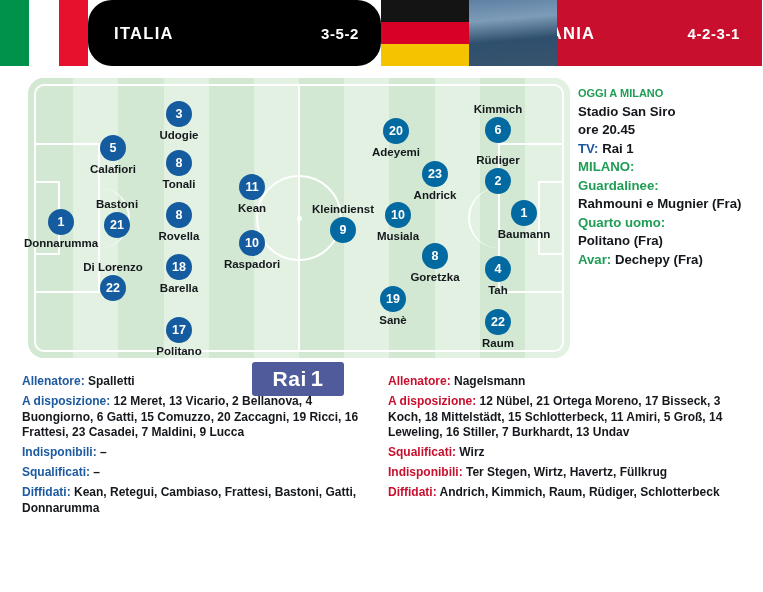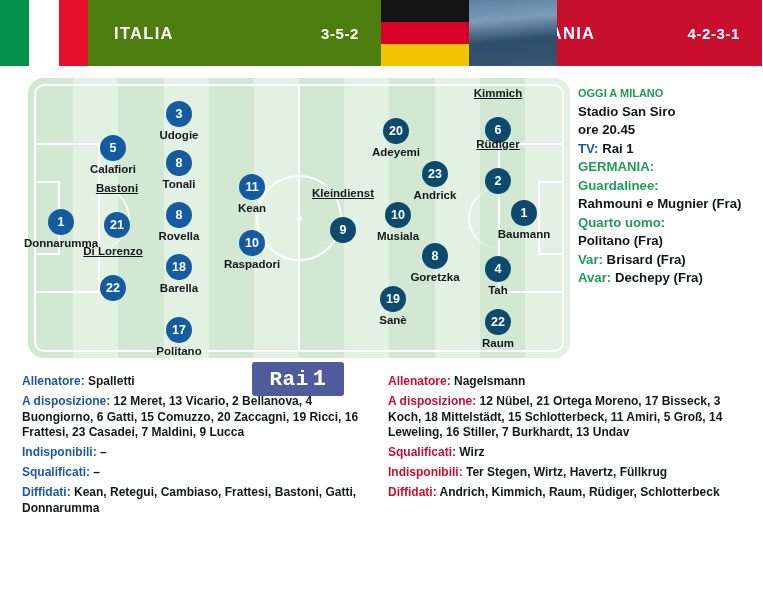--- a/index.html
+++ b/index.html
@@ -50,21 +50,21 @@
   .band {
     flex: 1;
     height: 66px;
     display: flex;
     align-items: center;
     justify-content: space-between;
     padding: 0 22px 0 26px;
     color: #ffffff;
     font-weight: bold;
   }
-  .band.it { background: #4d7c0f; }
+  .band.it { background: #000000; border-radius: 24px; }
   .band.de { background: #c8102e; }
   .band .tname { font-size: 16.5px; letter-spacing: 1.3px; }
   .band .tform { font-size: 15px; letter-spacing: 0.6px; }
   .de-photo {
     position: absolute;
     left: 88px;
     top: 0;
     width: 88px;
     height: 66px;
     background:
@@ -159,35 +159,34 @@
     border-radius: 50%;
     color: #ffffff;
     font-size: 12.5px;
     font-weight: bold;
     display: flex;
     align-items: center;
     justify-content: center;
     line-height: 1;
   }
   .player.it .disc { background: #145ba0; }
-  .player.de .disc { background: #0c4a6e; }
+  .player.de .disc { background: #0369a1; }
   .player .pname {
     position: absolute;
     top: 15px;
     left: 50%;
     transform: translateX(-50%);
     white-space: nowrap;
     font-size: 11.5px;
     font-weight: bold;
     color: #15181c;
   }
   .player .pname.above {
     top: auto;
-    bottom: 31px;
-    text-decoration: underline;
+    bottom: 15px;
   }
 
   
   .info {
     position: absolute;
     left: 578px;
     top: 84px;
     width: 180px;
     font-size: 13.2px;
     line-height: 1.33;
@@ -232,21 +231,20 @@
     background: #4f5b9b;
     border-radius: 3px;
     color: #ffffff;
     display: flex;
     align-items: center;
     justify-content: center;
     gap: 4px;
     font-size: 21px;
     font-weight: bold;
     letter-spacing: 0.5px;
-    font-family: Liberation Mono, monospace;
   }
   .rai .num {
     font-size: 22px;
     font-weight: bold;
   }
 </style>
 </head>
 <body>
 
 <div class="header">
@@ -399,30 +397,26 @@
   </div>
 
 <div class="info">
   <div class="line-row"><span class="g title">OGGI A MILANO</span></div>
   <div class="line-row"><span>Stadio San Siro</span></div>
   <div class="line-row"><span>ore 20.45</span></div>
   <div class="line-row">
     <span class="b">TV:</span>
     <span>Rai 1</span>
   </div>
-  <div class="line-row"><span class="g">GERMANIA:</span></div>
+  <div class="line-row"><span class="g">MILANO:</span></div>
   <div class="line-row"><span class="g">Guardalinee:</span></div>
   <div class="line-row"><span>Rahmouni e Mugnier (Fra)</span></div>
   <div class="line-row"><span class="g">Quarto uomo:</span></div>
   <div class="line-row"><span>Politano (Fra)</span></div>
   <div class="line-row">
-    <span class="g">Var:</span>
-    <span>Brisard (Fra)</span>
-  </div>
-  <div class="line-row">
     <span class="g">Avar:</span>
     <span>Dechepy (Fra)</span>
   </div>
 </div>
 
 <div class="rai">
   <span>Rai</span>
   <span class="num">1</span>
 </div>
 

